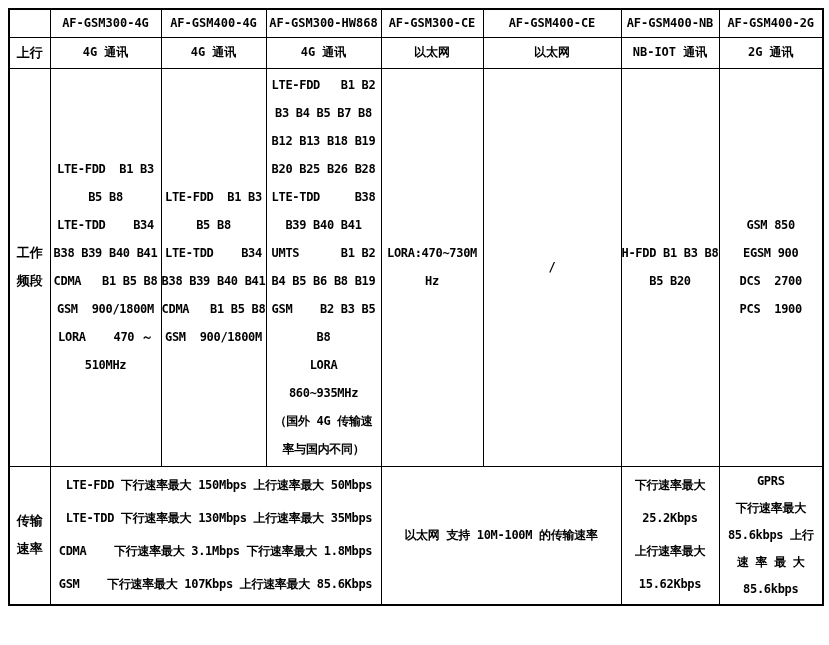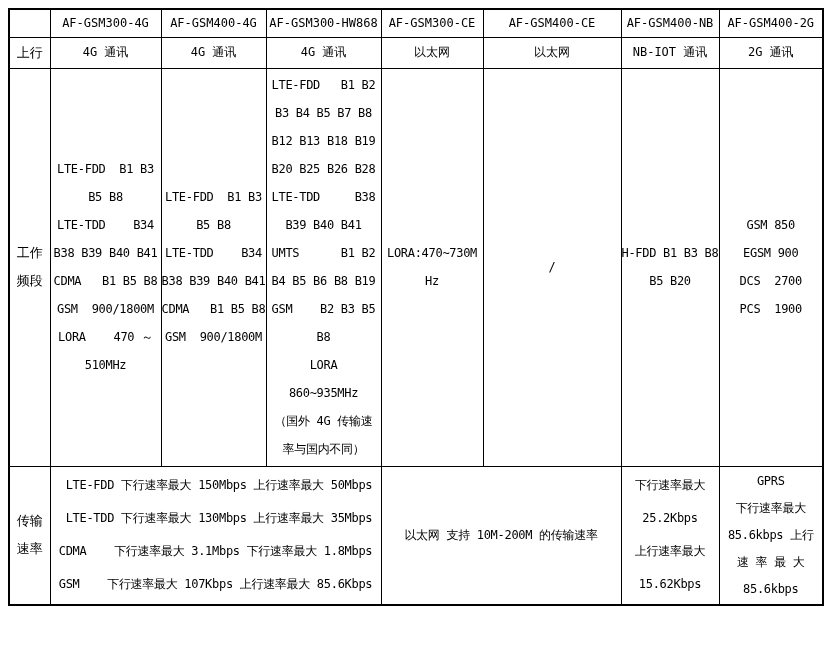--- a/index.html
+++ b/index.html
@@ -13,20 +13,21 @@
   table.spec {
     border-collapse: collapse;
     table-layout: fixed;
     width: 814px;
     margin: 8px 0 0 8px;
     border: 2px solid #000000;
     font-family: "DejaVu Sans Mono", monospace;
     font-size: 12px;
     color: #000000;
     background: #ffffff;
+    font-weight: bold;
   }
   table.spec td {
     border: 1px solid #000000;
     text-align: center;
     vertical-align: middle;
     padding: 0;
     overflow: hidden;
   }
   
   td.pre {
@@ -157,21 +158,21 @@
 PCS  1900</td>
   </tr>
 
   <tr class="r-rate">
     <td class="row-label">传输
 速率</td>
     <td class="rate-big" colspan="3"> LTE-FDD 下行速率最大 150Mbps 上行速率最大 50Mbps
  LTE-TDD 下行速率最大 130Mbps 上行速率最大 35Mbps
 CDMA    下行速率最大 3.1Mbps 下行速率最大 1.8Mbps
 GSM    下行速率最大 107Kbps 上行速率最大 85.6Kbps</td>
-    <td class="pre" colspan="2">以太网 支持 10M-200M 的传输速率</td>
+    <td class="pre" colspan="2">以太网 支持 10M-100M 的传输速率</td>
     <td class="rate-nb">下行速率最大
 25.2Kbps
 上行速率最大
 15.62Kbps</td>
     <td class="rate-2g">GPRS
 下行速率最大
 85.6kbps 上行
 速 率 最 大
 85.6kbps</td>
   </tr>

